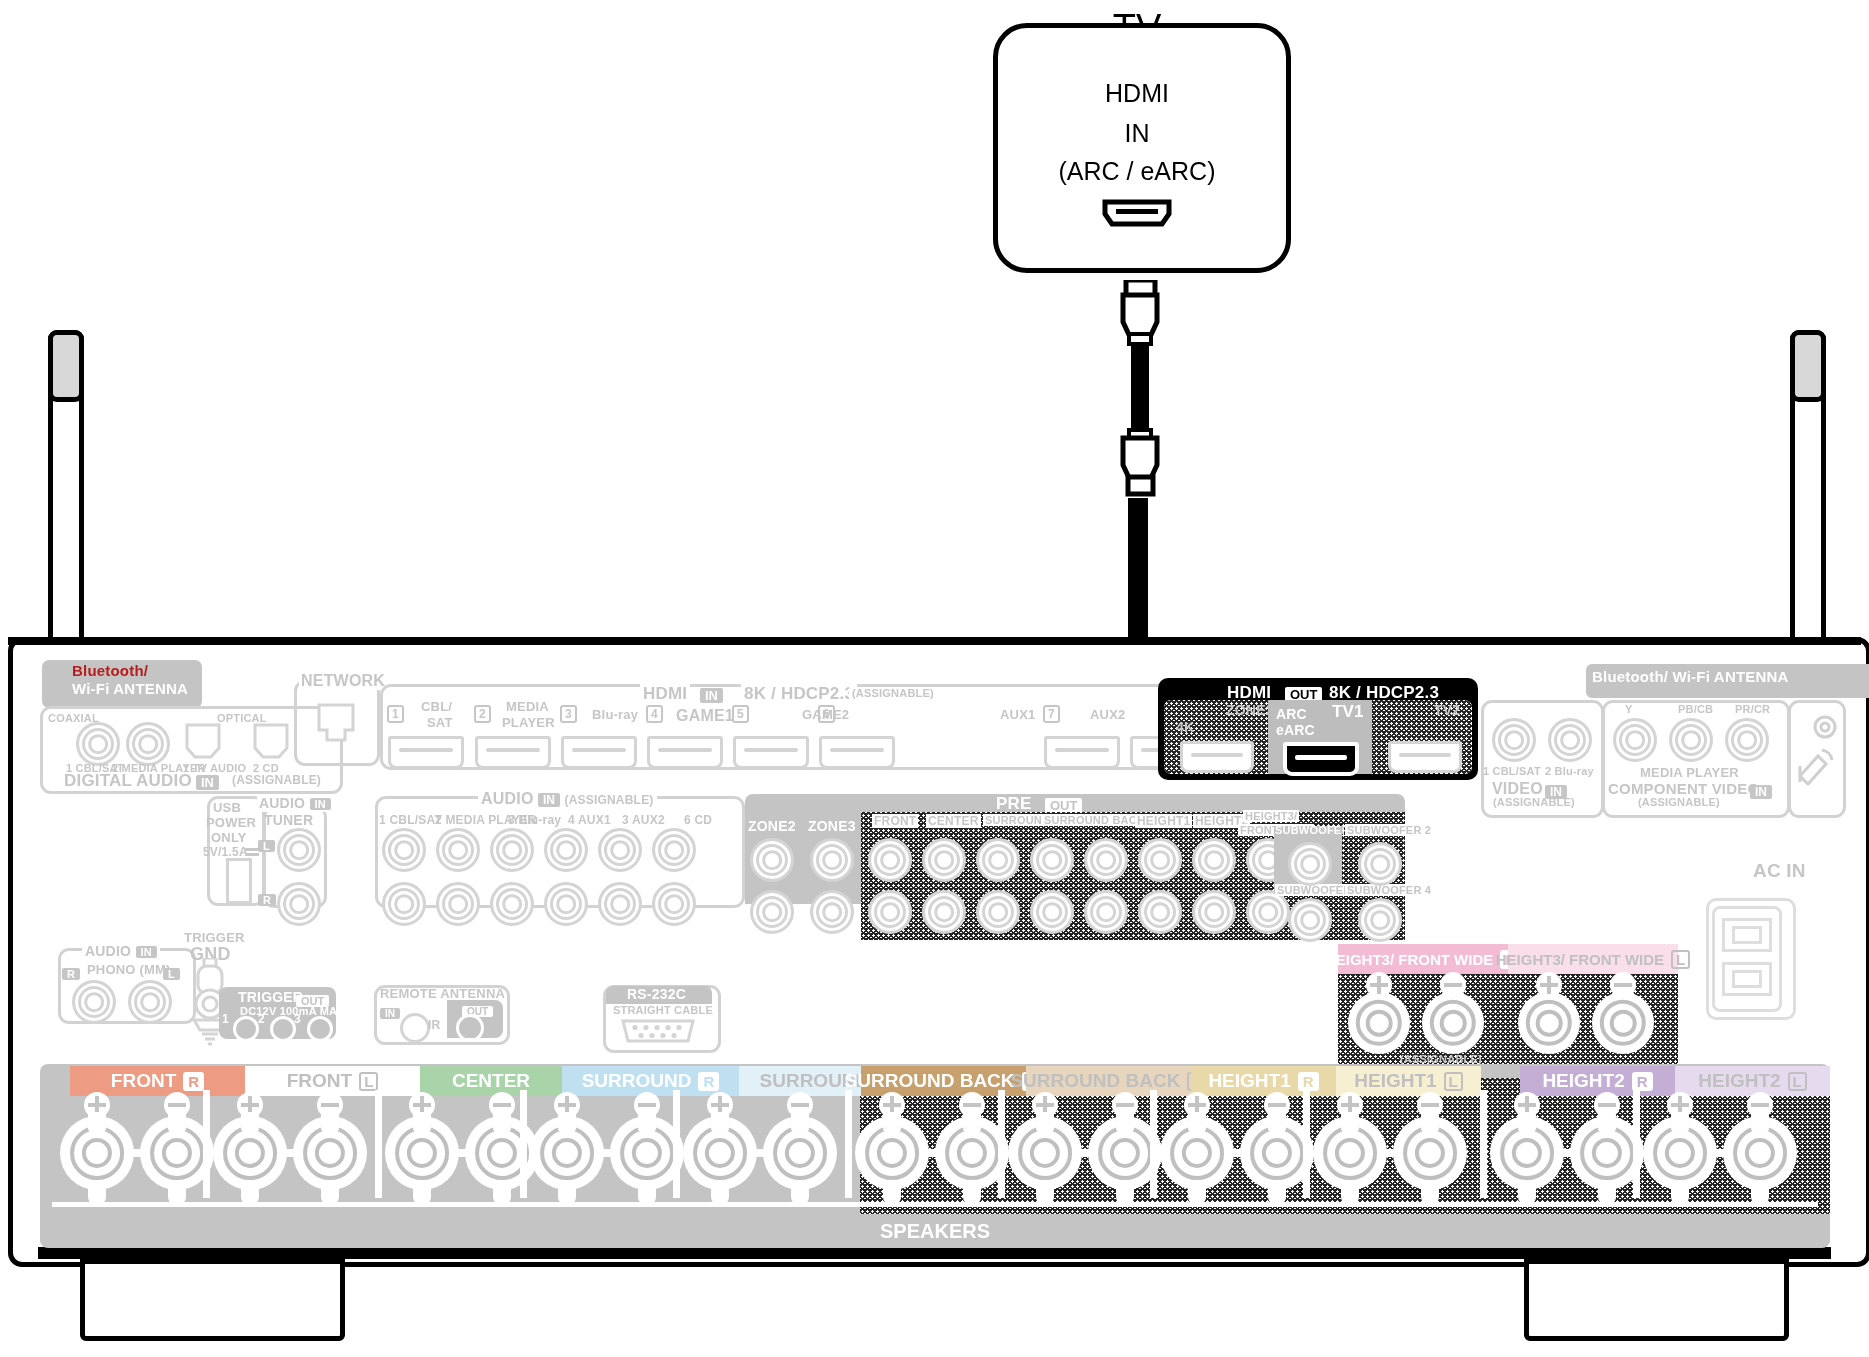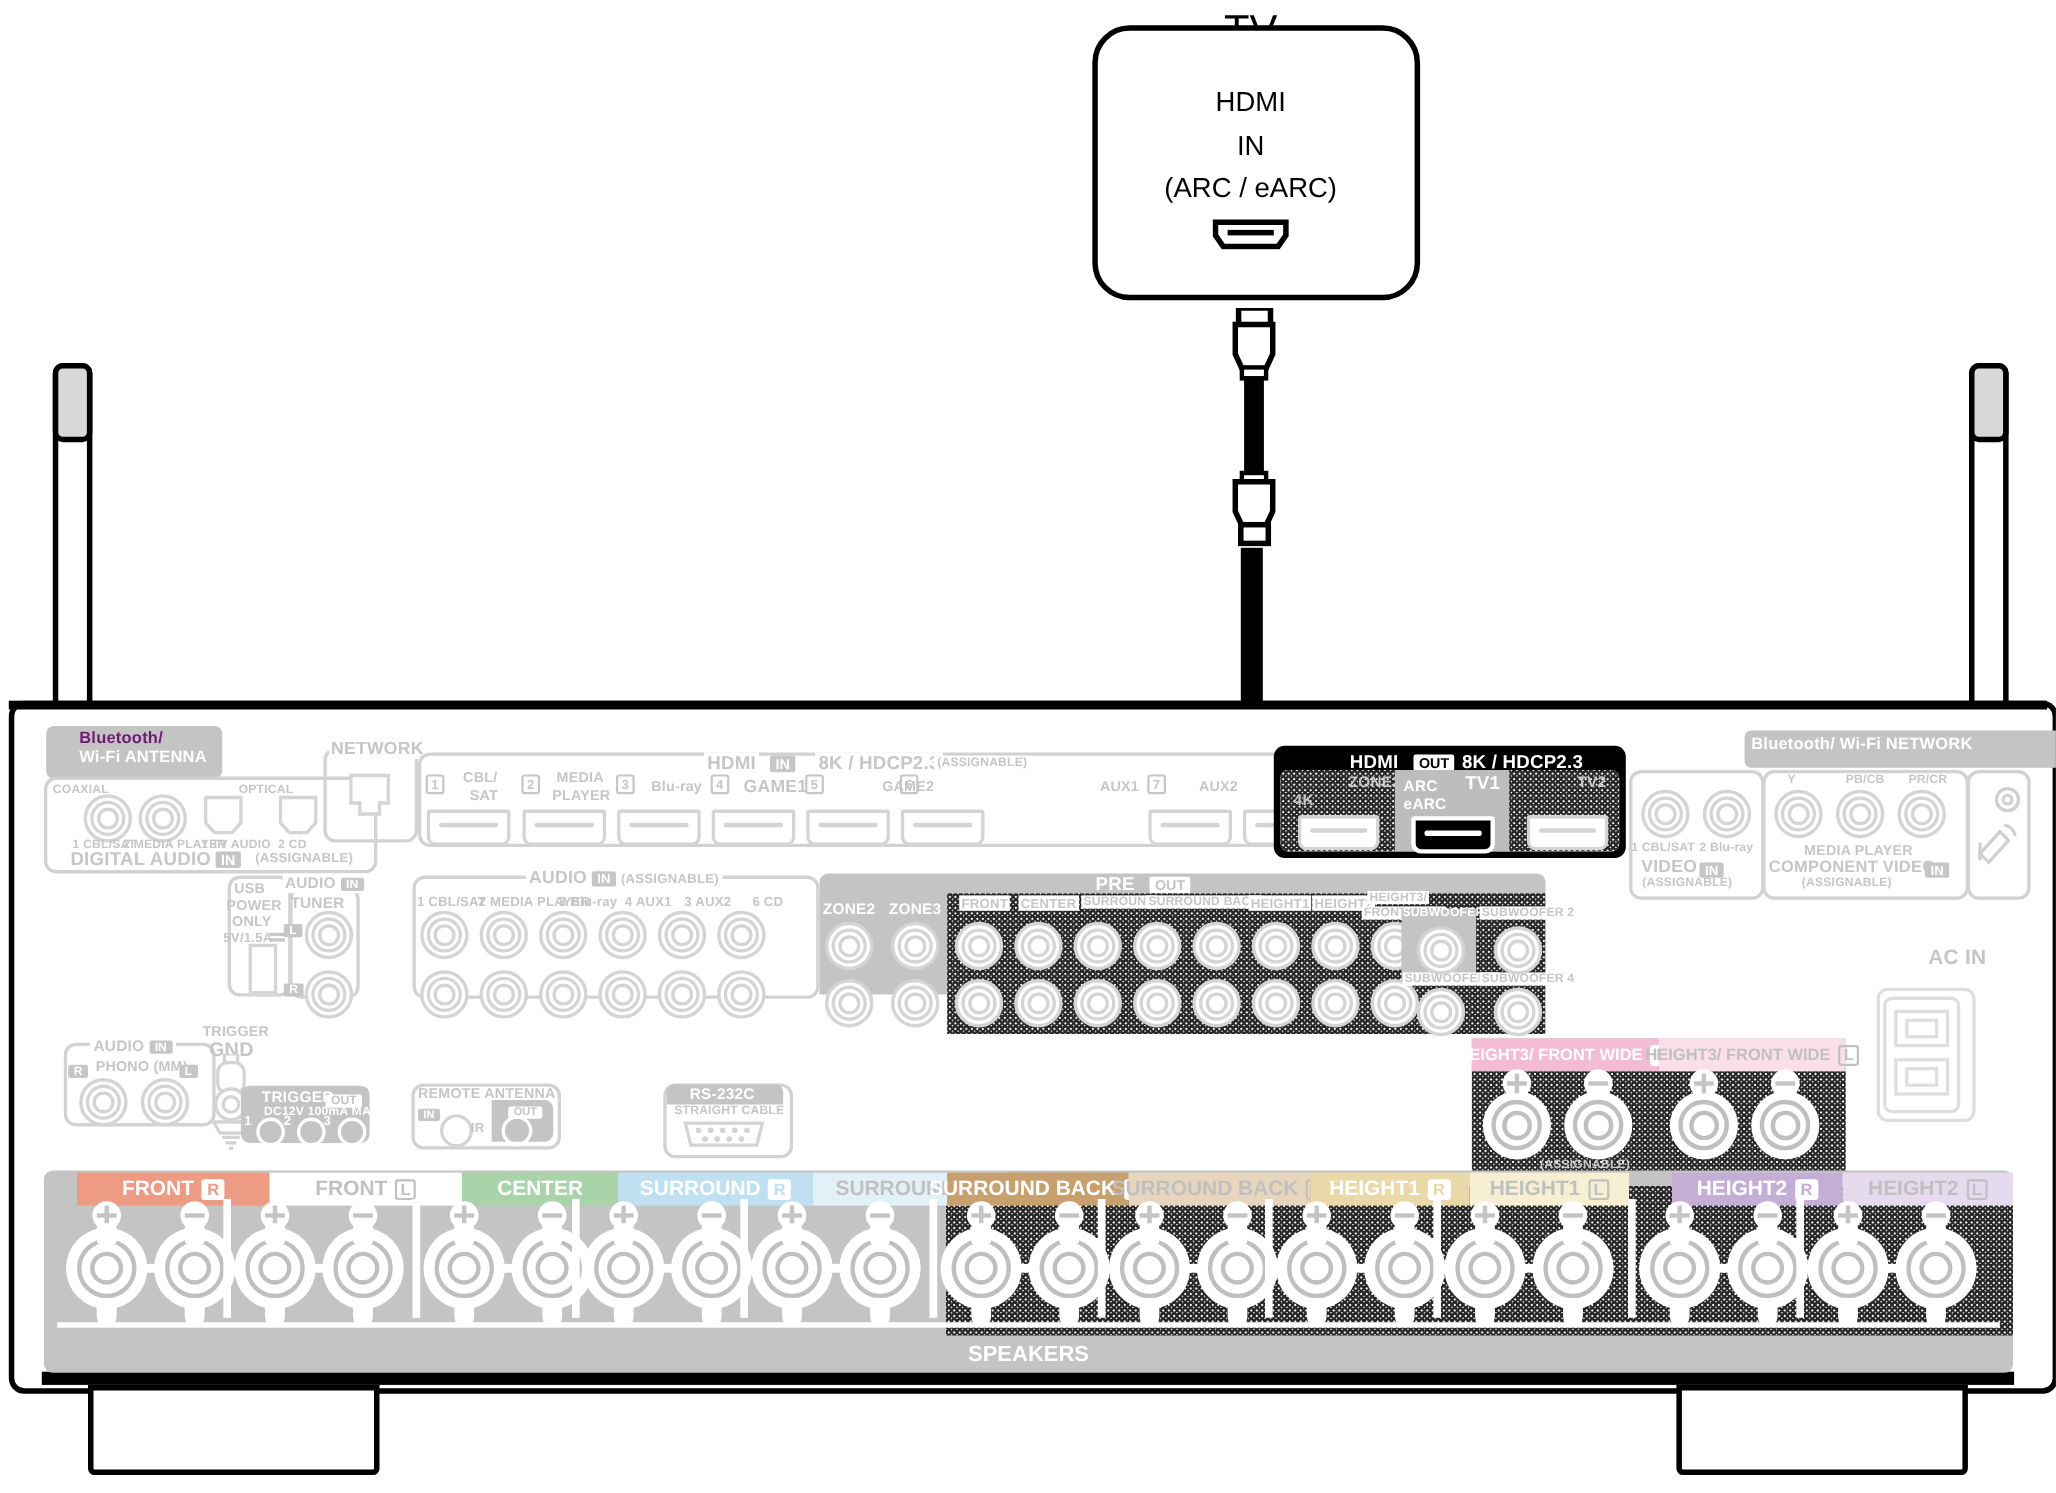--- a/index.html
+++ b/index.html
@@ -120,21 +120,21 @@
 <div class="abs" id="chassis"></div>
 
 <div class="abs" style="left:8px;top:637px;width:1853px;height:8px;background:#000;"></div>
 
 <div class="abs" style="left:38px;top:1247px;width:1793px;height:12px;background:#000;"></div>
 
 <div class="foot" style="left:80px;top:1259px;width:255px;height:72px;border-radius:0 0 6px 6px;"></div>
 <div class="foot" style="left:1524px;top:1259px;width:255px;height:72px;border-radius:0 0 6px 6px;"></div>
 
 <div class="graybg" style="left:42px;top:660px;width:160px;height:48px;border-radius:7px;"></div>
-<div class="lbl" style="left:72px;top:662px;font-size:15px;color:#701a75;">Bluetooth/</div>
+<div class="lbl" style="left:72px;top:662px;font-size:15px;color:#b91c1c;">Bluetooth/</div>
 <div class="lbl" style="left:72px;top:680px;font-size:15px;color:#fff;">Wi-Fi ANTENNA</div>
 
 <div class="grp" style="left:40px;top:706px;width:297px;height:82px;"></div>
 <div class="lbl" style="left:48px;top:712px;font-size:11px;">COAXIAL</div>
 <div class="lbl" style="left:217px;top:712px;font-size:11px;">OPTICAL</div>
 <div class="rca" style="left:76px;top:722px;width:38px;height:38px;">
     <i></i>
   </div>
 <div class="rca" style="left:126px;top:722px;width:38px;height:38px;">
     <i></i>
@@ -224,21 +224,21 @@
 <div class="graybg2" style="left:1268px;top:700px;width:104px;height:74px;"></div>
 <div class="lbl" style="left:1332px;top:702px;font-size:17px;color:#fff;">TV1</div>
 <div class="lbl" style="left:1276px;top:706px;font-size:14px;color:#fff;">ARC</div>
 <div class="lbl" style="left:1276px;top:722px;font-size:14px;color:#fff;">eARC</div>
 <div class="hdmiw" style="left:1283px;top:742px;width:68px;height:26px;"></div>
 
 <div class="lbl" style="left:1434px;top:702px;font-size:14px;color:#c8c8c8;">TV2</div>
 <div class="hdmip" style="left:1388px;top:741px;width:68px;height:26px;"></div>
 
 <div class="graybg" style="left:1586px;top:664px;width:296px;height:34px;border-radius:6px;"></div>
-<div class="lbl" style="left:1592px;top:668px;font-size:15px;color:#fff;">Bluetooth/ Wi-Fi NETWORK</div>
+<div class="lbl" style="left:1592px;top:668px;font-size:15px;color:#fff;">Bluetooth/ Wi-Fi ANTENNA</div>
 
 <div class="grp" style="left:1481px;top:700px;width:117px;height:112px;"></div>
 <div class="rca" style="left:1492px;top:718px;width:38px;height:38px;">
     <i></i>
   </div>
 <div class="rca" style="left:1548px;top:718px;width:38px;height:38px;">
     <i></i>
   </div>
 <div class="lbl" style="left:1483px;top:765px;font-size:11px;">1 CBL/SAT</div>
 <div class="lbl" style="left:1545px;top:765px;font-size:11px;">2 Blu-ray</div>

